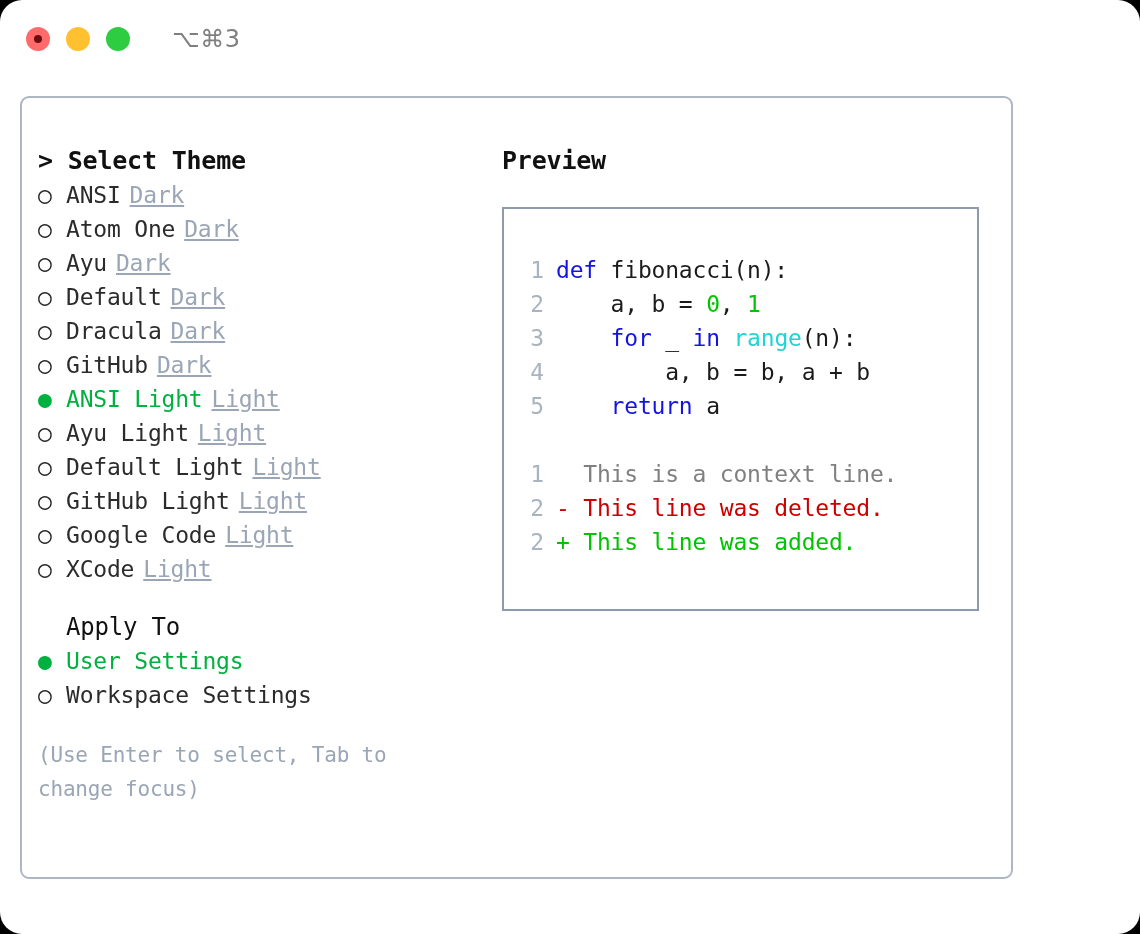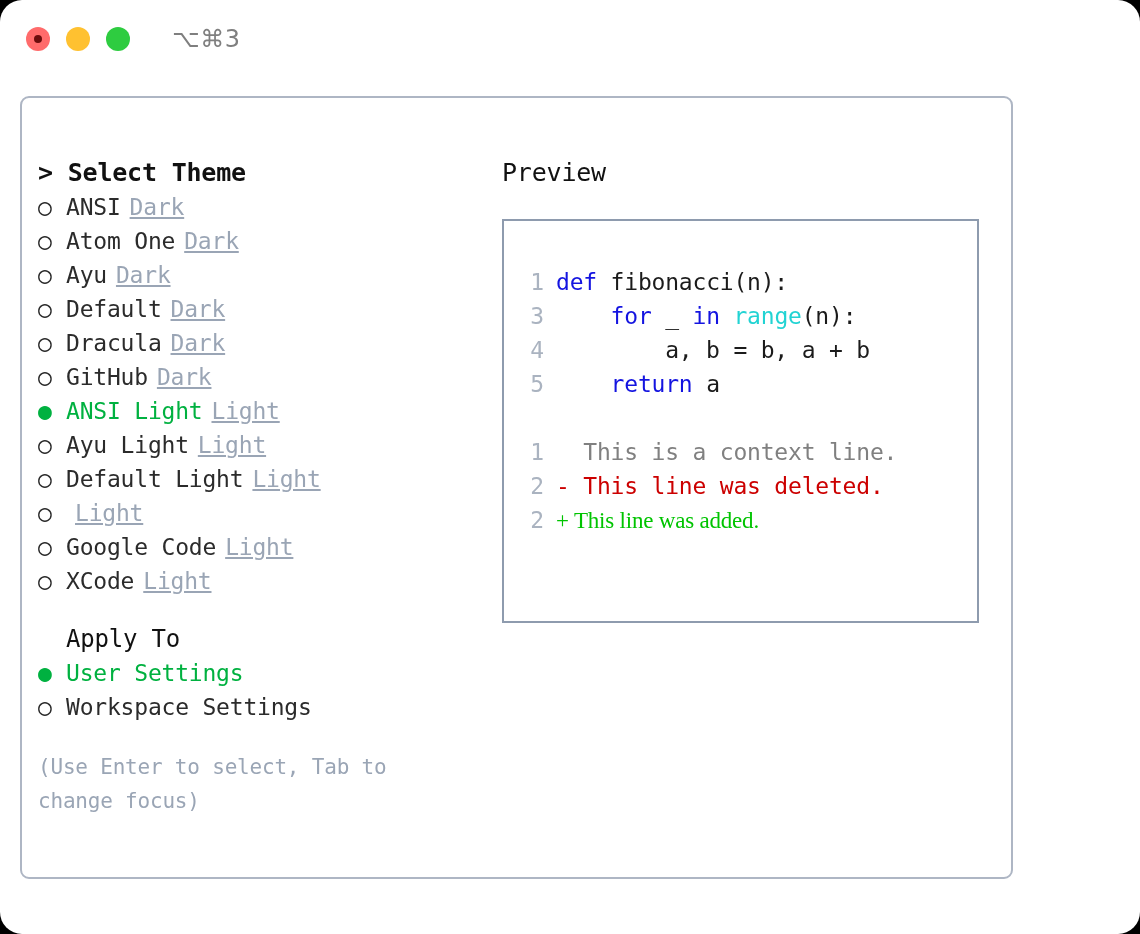--- a/index.html
+++ b/index.html
@@ -73,21 +73,21 @@
     width: 993px;
     height: 783px;
     border: 2px solid #aeb6c4;
     border-radius: 9px;
     box-sizing: border-box;
     background: #ffffff;
   }
 
   #panel-inner {
     position: absolute;
-    left: 0; top: 12px;
+    left: 0; top: 0;
     width: 100%;
     height: 100%;
     display: flex;
   }
 
   
   #left-col {
     width: 460px;
     padding: 46px 0 0 16px;
     box-sizing: border-box;
@@ -147,21 +147,21 @@
   }
 
   
   #right-col {
     flex: 1;
     padding: 46px 0 0 20px;
     box-sizing: border-box;
   }
   #preview-title {
     font-size: 25px;
-    font-weight: normal;
+    font-weight: bold;
     color: #111111;
     line-height: 34px;
     letter-spacing: -0.2px;
   }
   #preview-box {
     margin-top: 29px;
     width: 477px;
     height: 404px;
     border: 2px solid #8e9bae;
     box-sizing: border-box;
@@ -181,21 +181,21 @@
     width: 22px;
     text-align: right;
     margin-right: 12px;
   }
   .kw   { color: #1414e0; margin-top: 27px; }
   .num  { color: #00c400; }
   .fn   { color: #22d3d3; }
   .blank-line { height: 34px; }
   .diff-ctx  { color: #808080; }
   .diff-del  { color: #cc0000; }
-  .diff-add  { color: #00c400; font-family: Liberation Serif, serif; }
+  .diff-add  { color: #00c400; }
 </style>
 </head>
 <body>
 
 <div id="screen">
 
   <div id="titlebar">
     <div class="traffic-lights">
       <div class="light red">
         <div class="inner-dot"></div>
@@ -214,39 +214,40 @@
         <div id="theme-list">
             <div class="opt-row"><span class="bullet hollow">○</span><span class="opt-label">ANSI</span><span class="opt-variant">Dark</span></div>
             <div class="opt-row"><span class="bullet hollow">○</span><span class="opt-label">Atom One</span><span class="opt-variant">Dark</span></div>
             <div class="opt-row"><span class="bullet hollow">○</span><span class="opt-label">Ayu</span><span class="opt-variant">Dark</span></div>
             <div class="opt-row"><span class="bullet hollow">○</span><span class="opt-label">Default</span><span class="opt-variant">Dark</span></div>
             <div class="opt-row"><span class="bullet hollow">○</span><span class="opt-label">Dracula</span><span class="opt-variant">Dark</span></div>
             <div class="opt-row"><span class="bullet hollow">○</span><span class="opt-label">GitHub</span><span class="opt-variant">Dark</span></div>
             <div class="opt-row selected"><span class="bullet filled">●</span><span class="opt-label">ANSI Light</span><span class="opt-variant">Light</span></div>
             <div class="opt-row"><span class="bullet hollow">○</span><span class="opt-label">Ayu Light</span><span class="opt-variant">Light</span></div>
             <div class="opt-row"><span class="bullet hollow">○</span><span class="opt-label">Default Light</span><span class="opt-variant">Light</span></div>
-            <div class="opt-row"><span class="bullet hollow">○</span><span class="opt-variant">Light</span></div>
+            <div class="opt-row"><span class="bullet hollow">○</span><span class="opt-label">GitHub Light</span><span class="opt-variant">Light</span></div>
             <div class="opt-row"><span class="bullet hollow">○</span><span class="opt-label">Google Code</span><span class="opt-variant">Light</span></div>
             <div class="opt-row"><span class="bullet hollow">○</span><span class="opt-label">XCode</span><span class="opt-variant">Light</span></div>
           </div>
         <div class="spacer-sm"></div>
         <div class="apply-head">Apply To</div>
         <div id="apply-list">
             <div class="opt-row selected"><span class="bullet filled">●</span><span class="opt-label">User Settings</span></div>
             <div class="opt-row"><span class="bullet hollow">○</span><span class="opt-label">Workspace Settings</span></div>
           </div>
         <div class="spacer-md"></div>
         <div id="hint">(Use Enter to select, Tab to change focus)</div>
       </div>
 
       <div id="right-col">
         <div id="preview-title">Preview</div>
         <div id="preview-box">
           <div id="code-block">
               <div class="code-line"><span class="lineno">1</span><span class="kw">def</span><span> fibonacci(n):</span></div>
+              <div class="code-line"><span class="lineno">2</span><span>    a, b = </span><span class="num">0</span><span>, </span><span class="num">1</span></div>
               <div class="code-line"><span class="lineno">3</span><span>    </span><span class="kw">for</span><span> _ </span><span class="kw">in</span><span> </span><span class="fn">range</span><span>(n):</span></div>
               <div class="code-line"><span class="lineno">4</span><span>        a, b = b, a + b</span></div>
               <div class="code-line"><span class="lineno">5</span><span>    </span><span class="kw">return</span><span> a</span></div>
             </div>
           <div class="blank-line"></div>
           <div id="diff-block">
               <div class="code-line"><span class="lineno">1</span><span class="diff-ctx">  This is a context line.</span></div>
               <div class="code-line"><span class="lineno">2</span><span class="diff-del">- This line was deleted.</span></div>
               <div class="code-line"><span class="lineno">2</span><span class="diff-add">+ This line was added.</span></div>
             </div>

